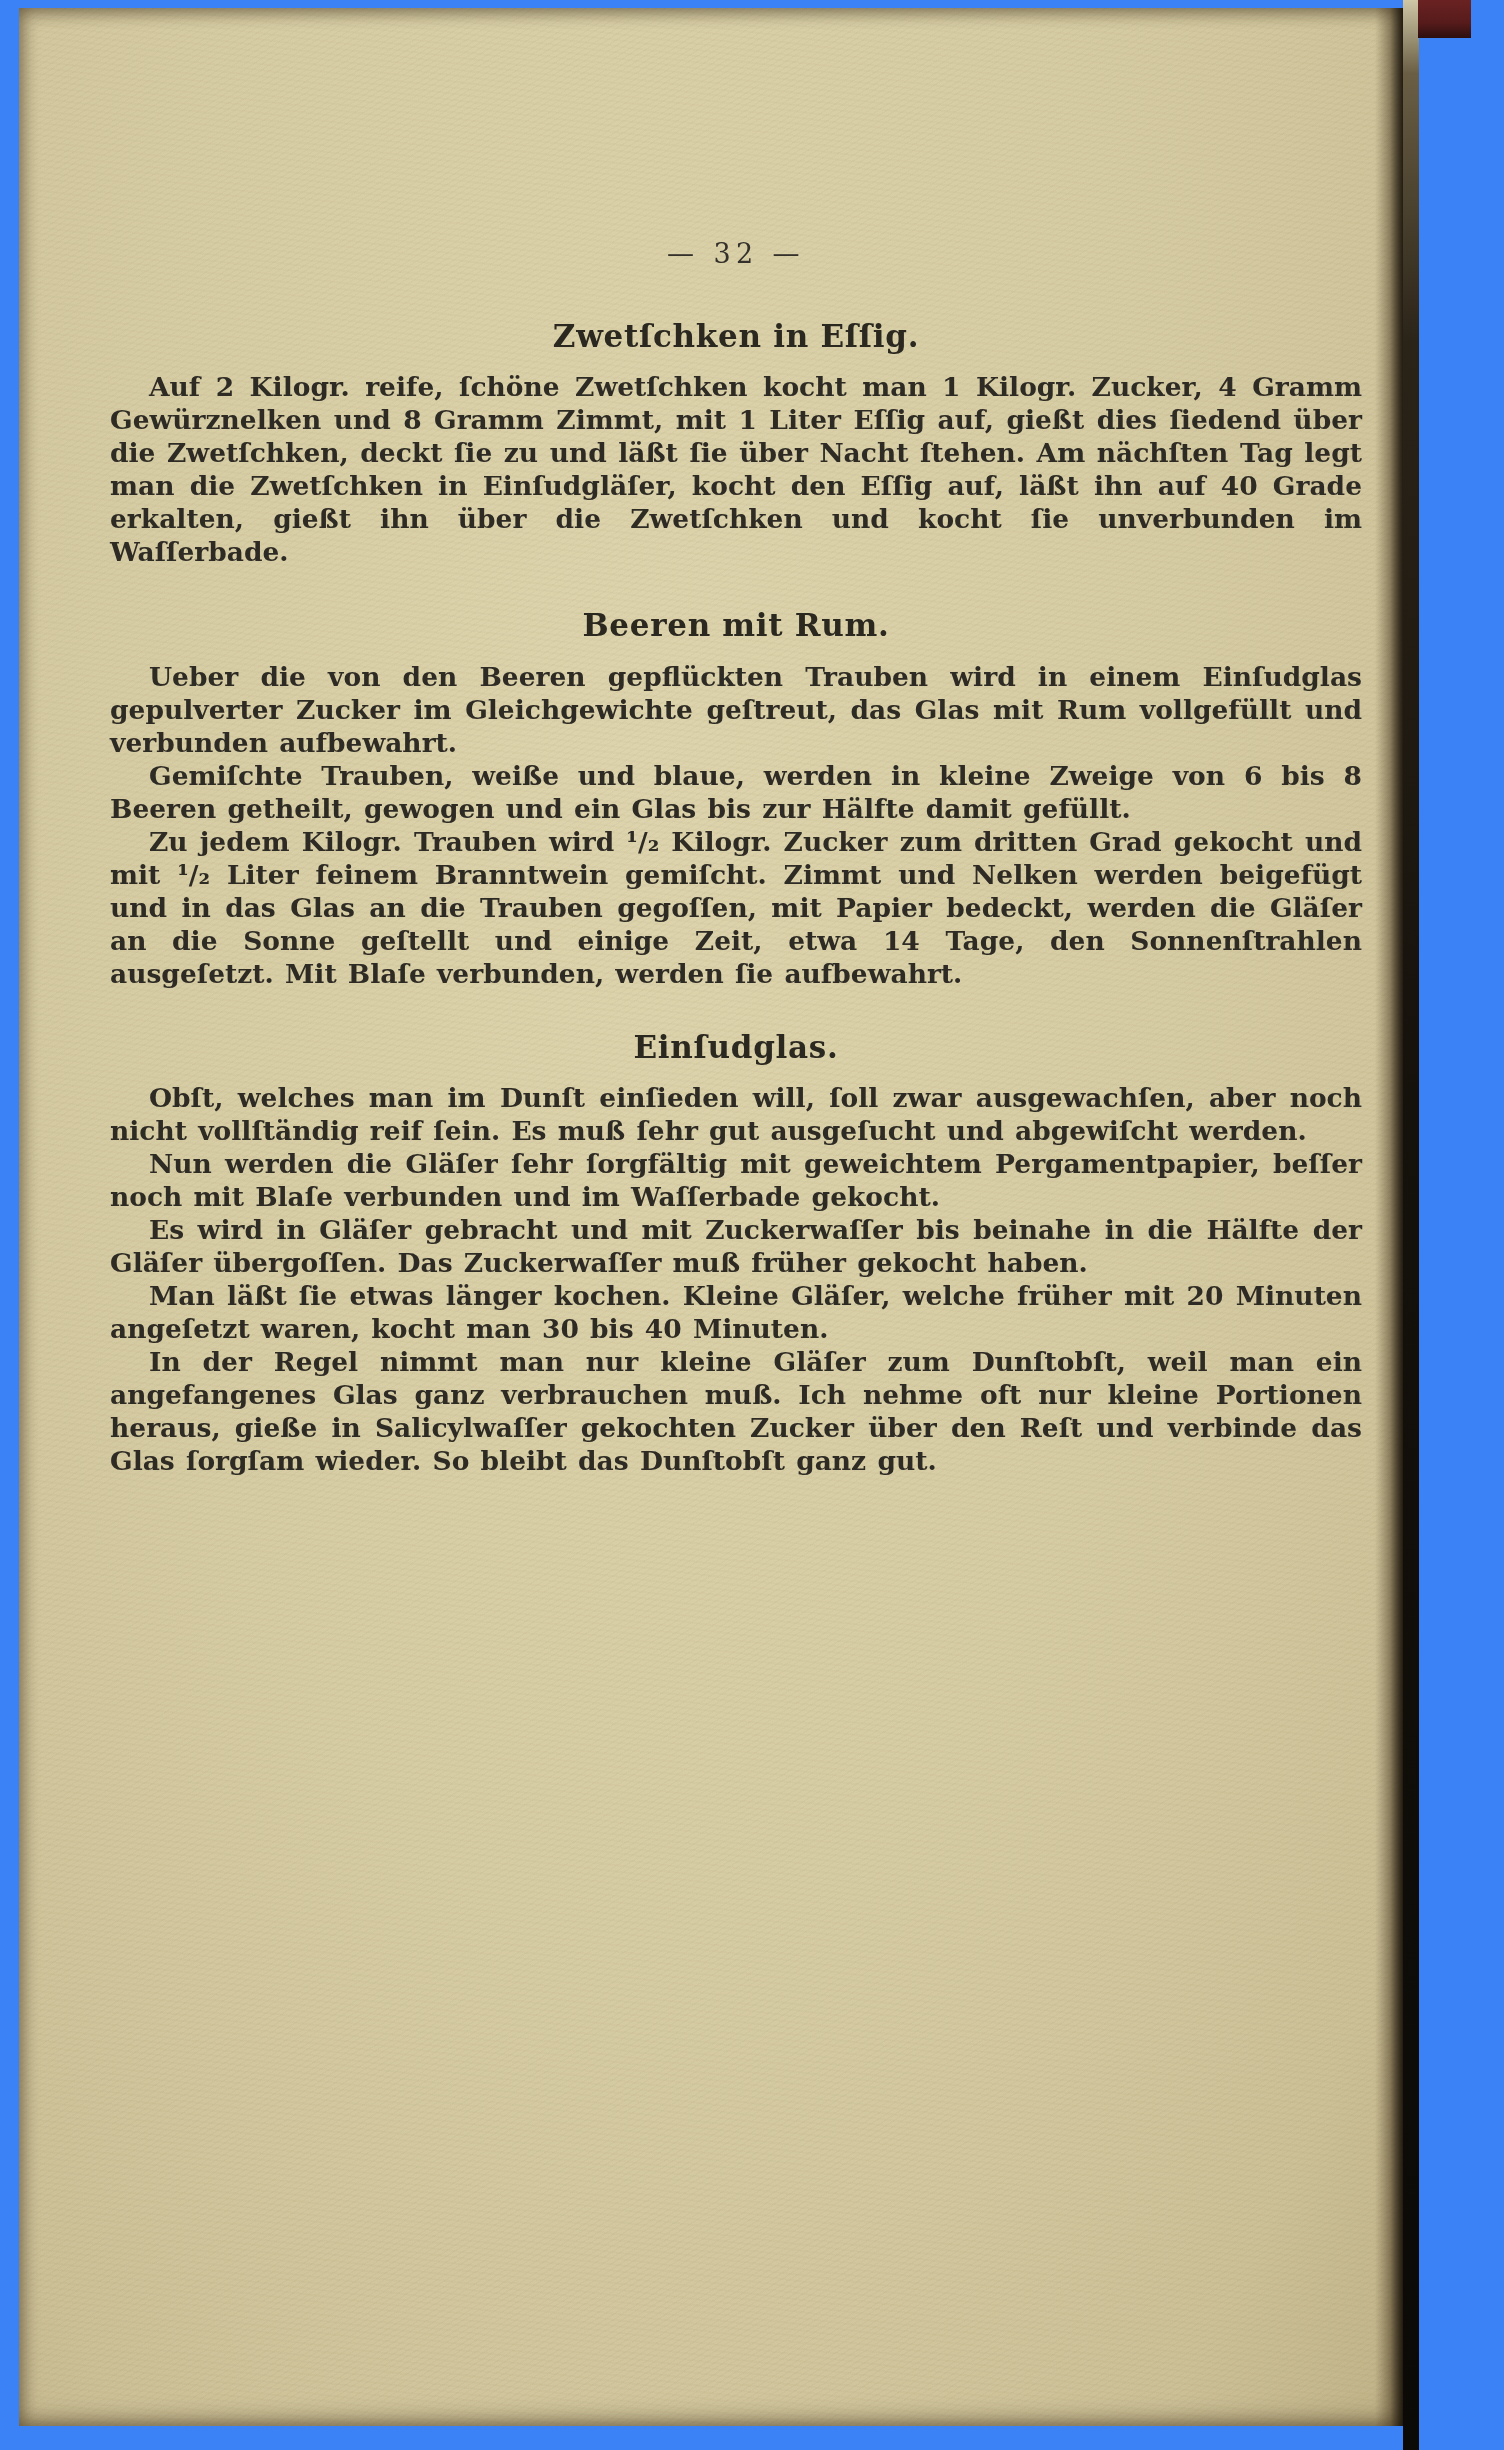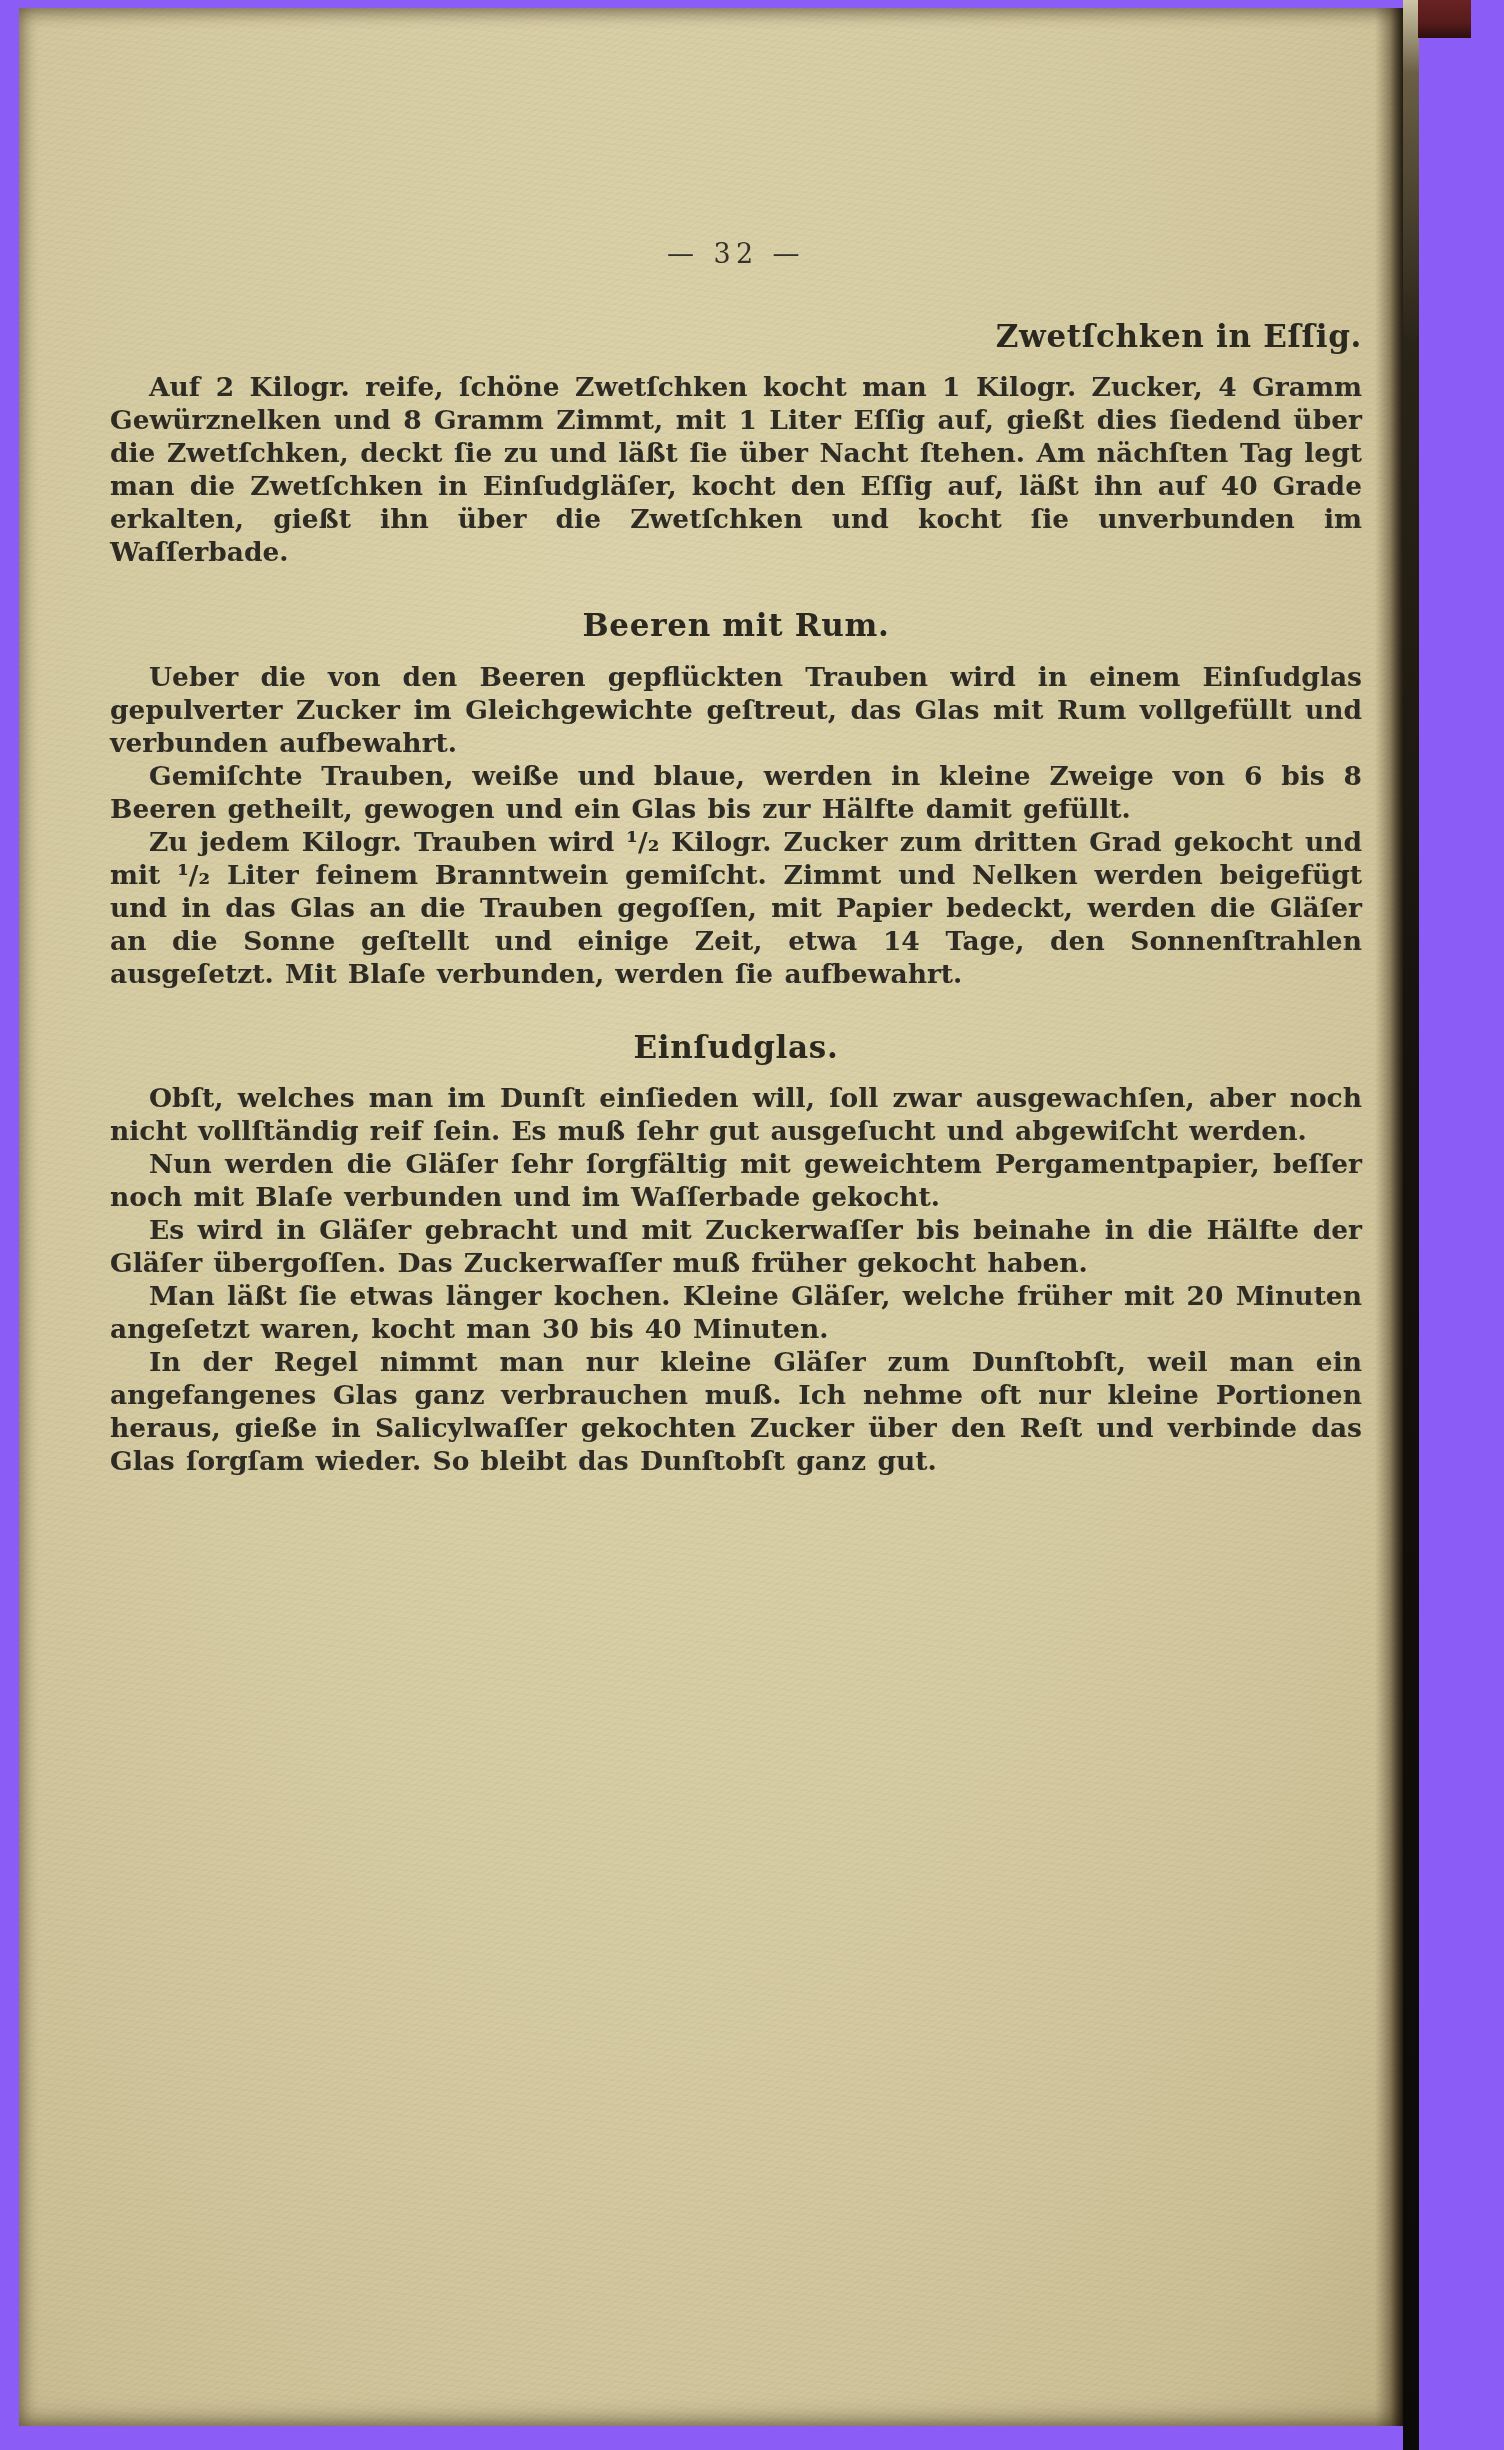--- a/index.html
+++ b/index.html
@@ -4,21 +4,21 @@
 <style>
   html, body {
     margin: 0;
     padding: 0;
     background: #000;
   }
   .canvas {
     position: relative;
     width: 1505px;
     height: 2450px;
-    background: #8b5cf6;
+    background: #3b82f6;
     overflow: hidden;
     font-family: "DejaVu Serif", serif;
   }
   
   .edge-strip {
     position: absolute;
     left: 1403px;
     top: 0;
     width: 16.3px;
     height: 100%;
@@ -81,21 +81,20 @@
   .heading {
     text-align: center;
     font-weight: bold;
     font-size: 31px;
     letter-spacing: 0.7px;
     color: #2b2820;
     margin: 39px 0 16.3px 0;
   }
   section:first-of-type .heading {
     margin-top: 0;
-    text-align: right;
   }
   .para {
     font-size: 26.5px;
     line-height: 33px;
     text-align: justify;
     text-indent: 39px;
     margin: 0;
     word-spacing: 2px;
     font-weight: bold;
   }

